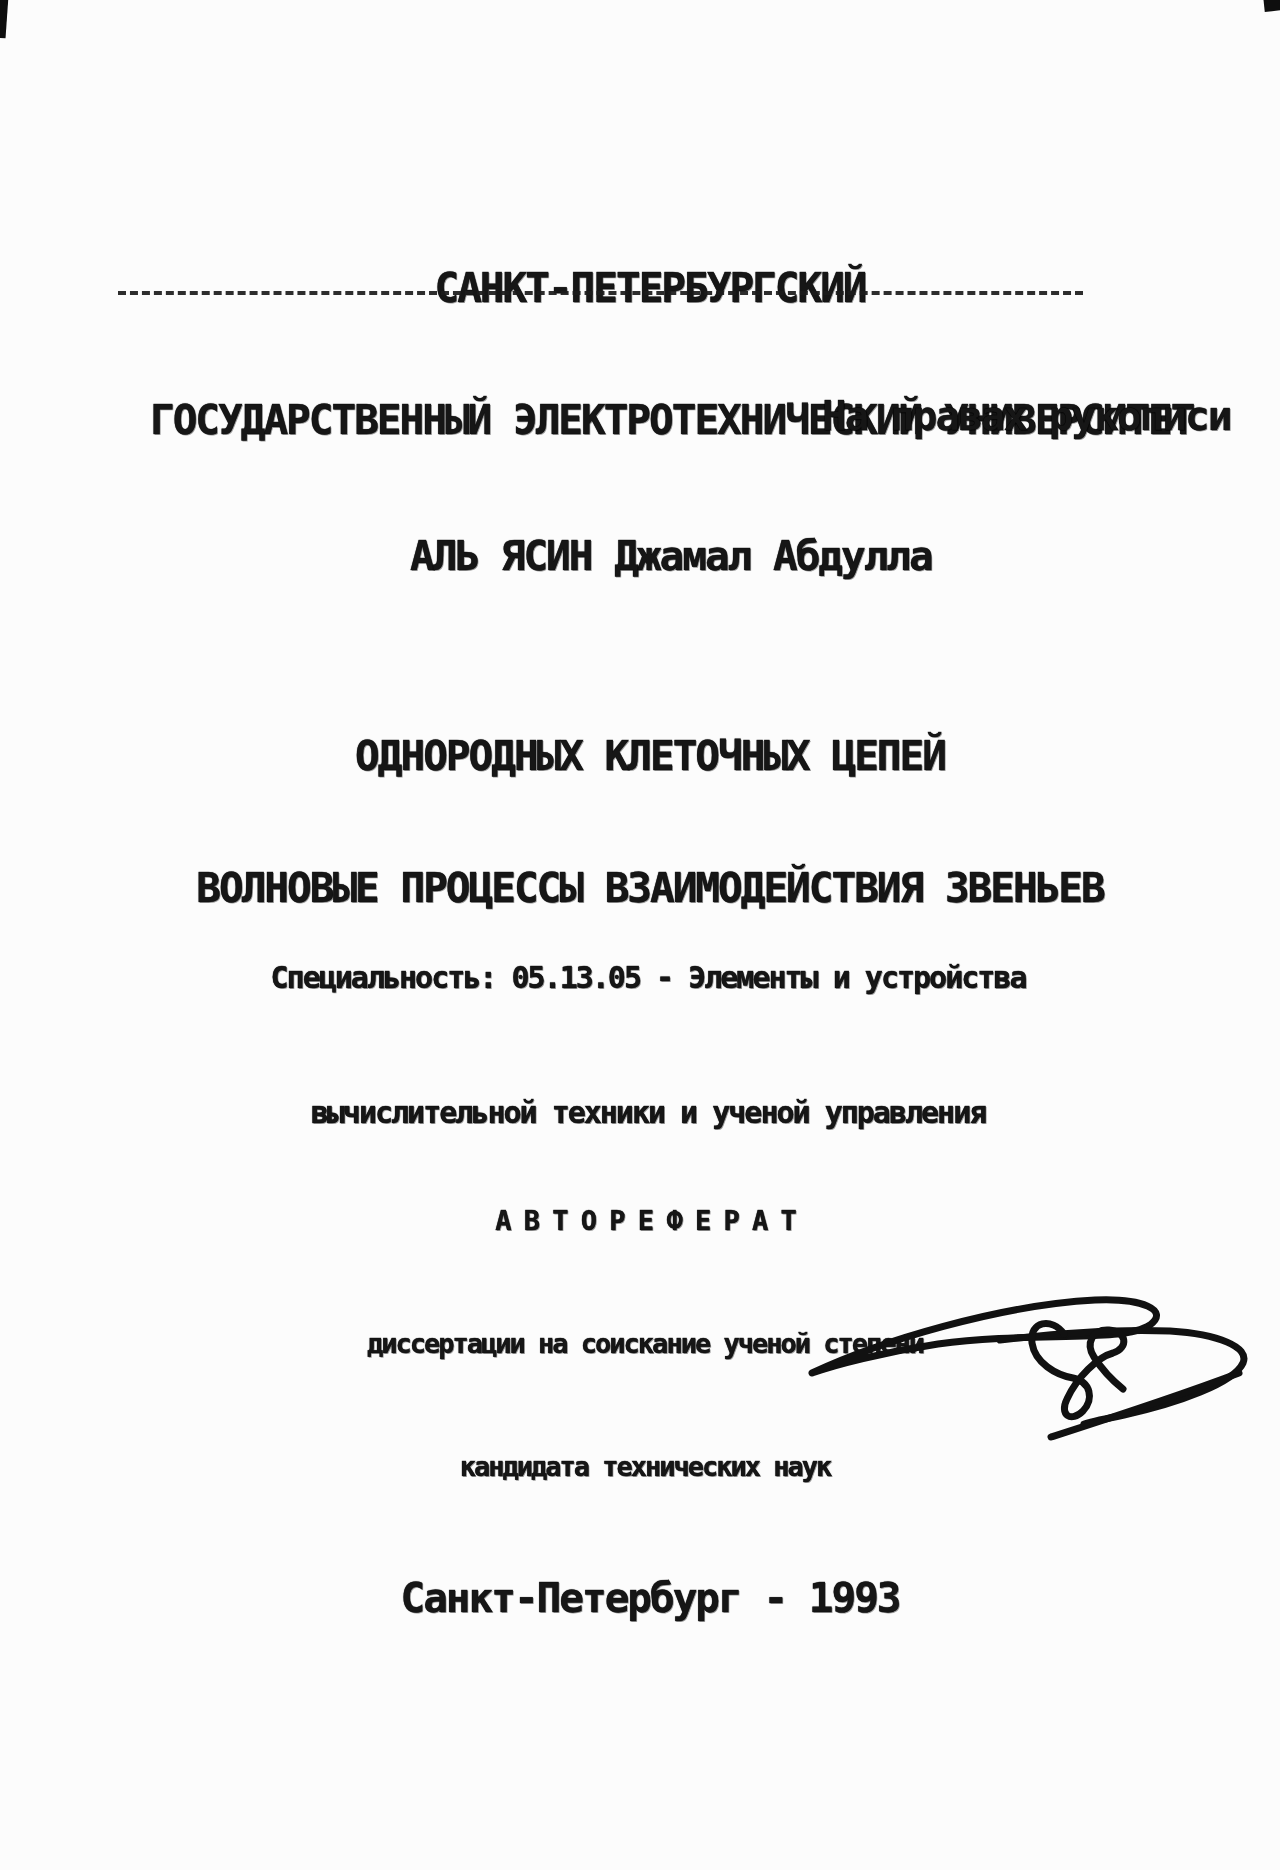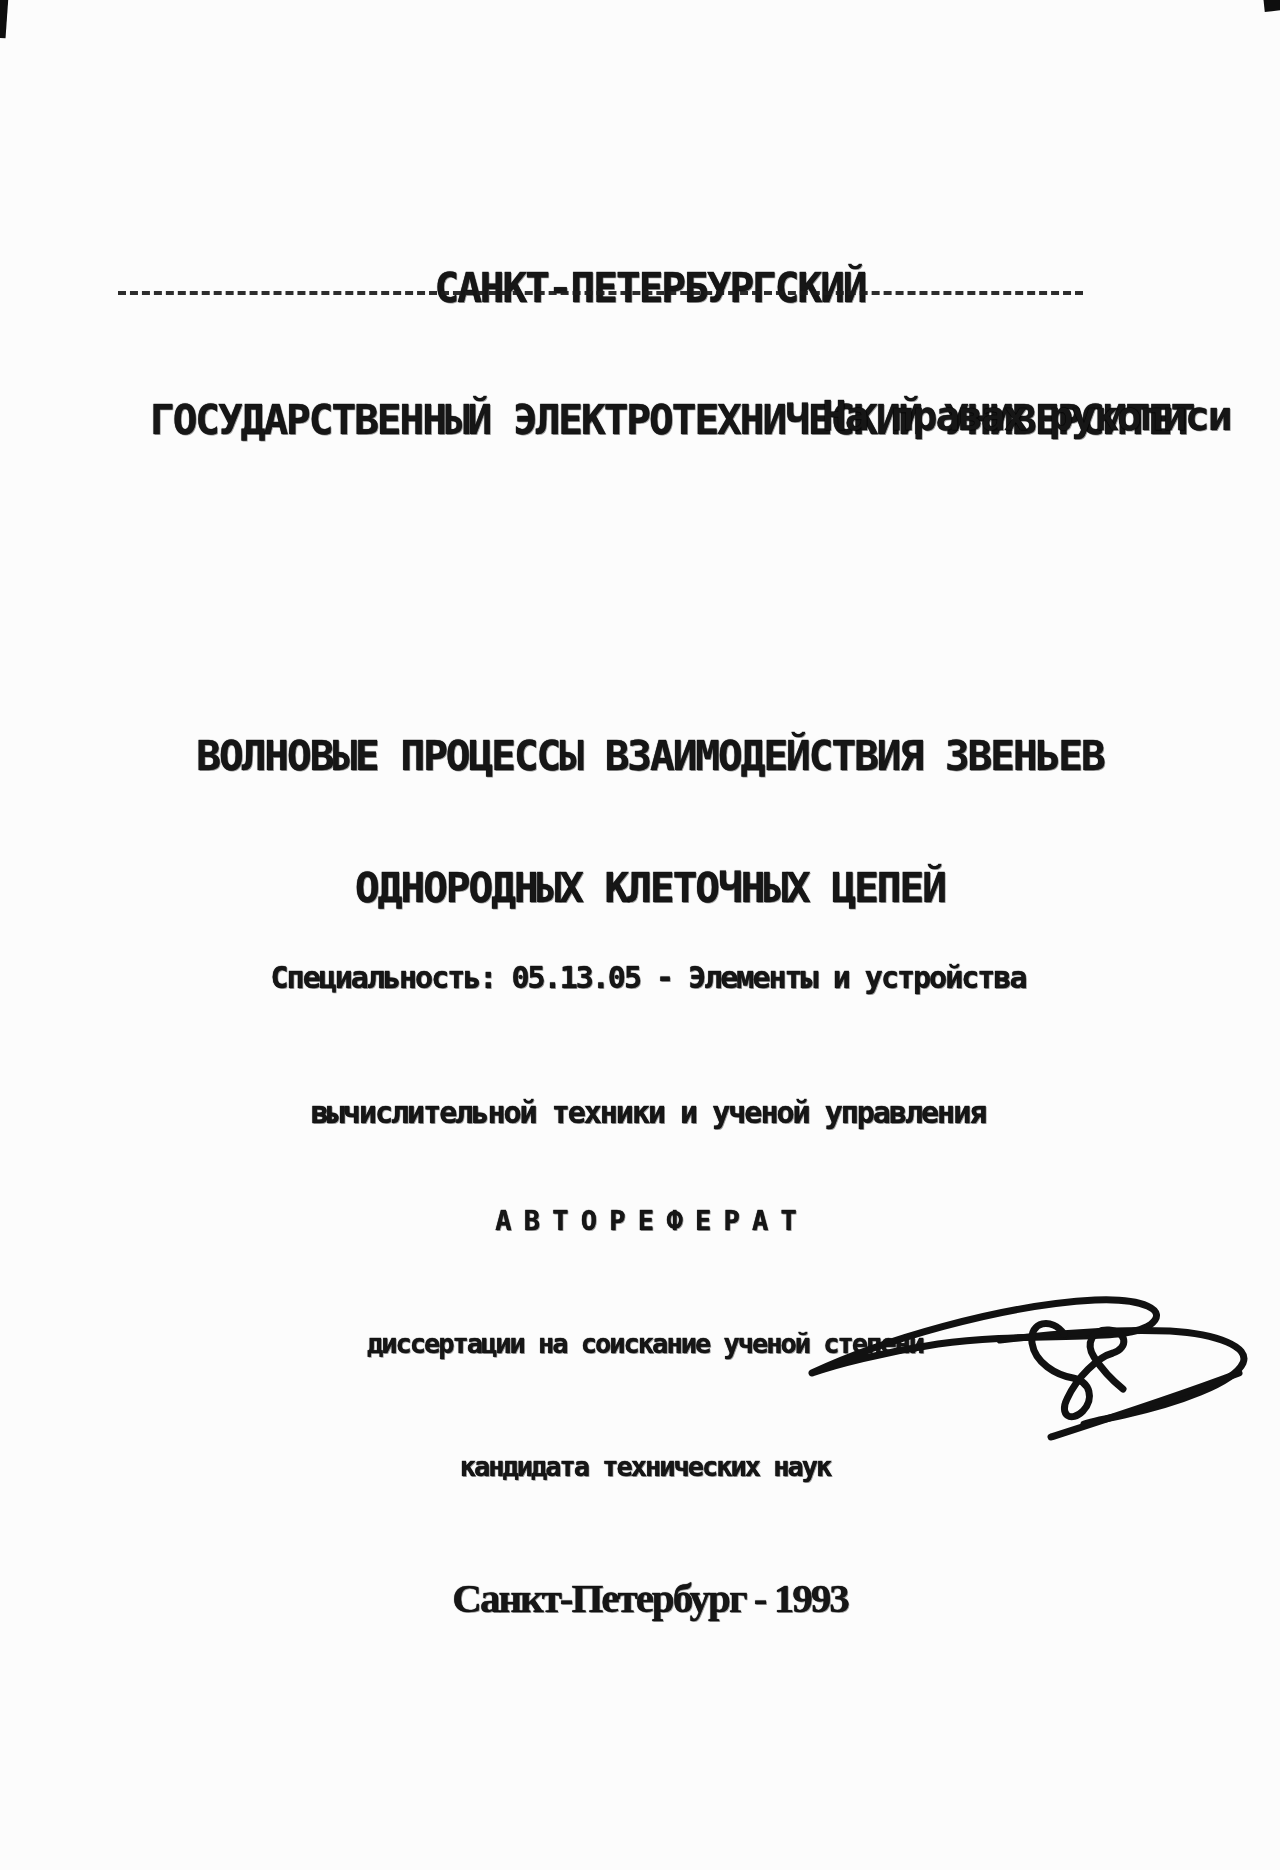--- a/index.html
+++ b/index.html
@@ -35,21 +35,21 @@
     position: absolute;
     left: 118px; top: 291px; width: 965px; height: 0;
     border-top: 4px dashed #1c1c1c;
     opacity: 0.92;
   }
   .manuscript-note { left: 822px; top: 392px; text-align: right; }
   .author-line     { left: 410px; top: 532px; }
   .title-block     { left: 150px; top: 646px; width: 1000px; line-height: 44px; }
   .specialty-block { left: 148px; top: 865px; width: 1000px; line-height: 45px; font-size: 30px; }
   .abstract-block  { left: 145px; top: 1118px; width: 1000px; line-height: 41px; font-size: 27px; }
-  .footer-line     { left: 150px; top: 1574px; width: 1000px; font-family: Liberation Serif, serif; }
+  .footer-line     { left: 150px; top: 1574px; width: 1000px; }
   .signature-svg {
     position: absolute;
     left: 790px; top: 1285px;
     width: 470px; height: 160px;
   }
   .signature-svg path {
     fill: none;
     stroke: #111111;
     stroke-width: 7;
     stroke-linecap: round;
@@ -69,24 +69,25 @@
 
   <div class="txt center header-block">
     <div>САНКТ-ПЕТЕРБУРГСКИЙ</div>
     <div>ГОСУДАРСТВЕННЫЙ ЭЛЕКТРОТЕХНИЧЕСКИЙ УНИВЕРСИТЕТ</div>
   </div>
 
   <div class="dashed-rule"></div>
 
   <div class="txt manuscript-note">На правах рукописи</div>
 
+  <div class="txt author-line">АЛЬ ЯСИН Джамал Абдулла</div>
 
   <div class="txt center title-block">
+    <div>ОДНОРОДНЫХ КЛЕТОЧНЫХ ЦЕПЕЙ</div>
     <div>ВОЛНОВЫЕ ПРОЦЕССЫ ВЗАИМОДЕЙСТВИЯ ЗВЕНЬЕВ</div>
-    <div>ОДНОРОДНЫХ КЛЕТОЧНЫХ ЦЕПЕЙ</div>
   </div>
 
   <div class="txt center specialty-block">
     <div>Специальность: 05.13.05 - Элементы и устройства</div>
     <div>вычислительной техники и ученой управления</div>
   </div>
 
   <div class="txt center abstract-block">
     <div>А В Т О Р Е Ф Е Р А Т</div>
     <div>диссертации на соискание ученой степени</div>

